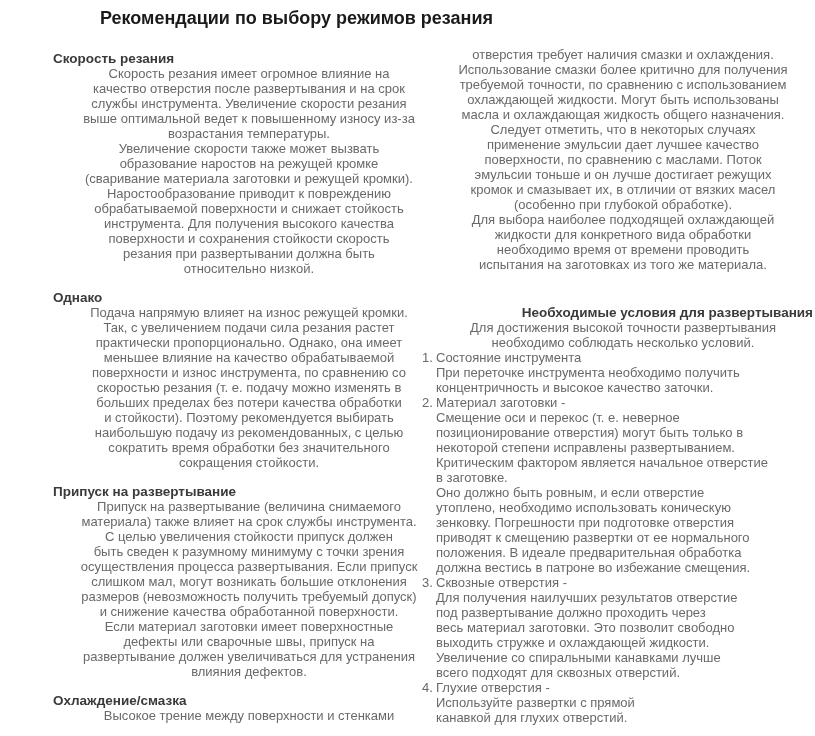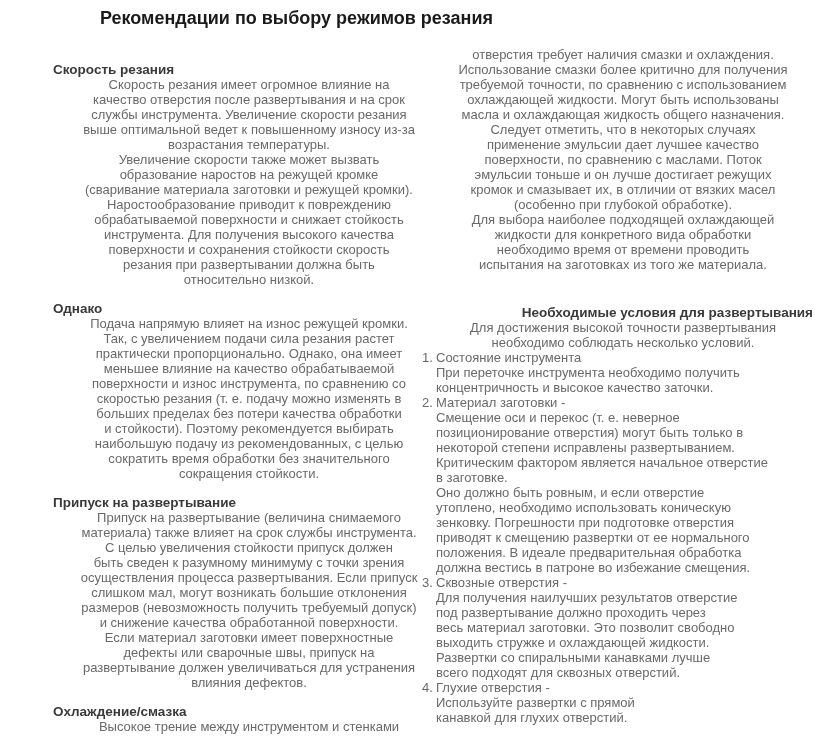--- a/index.html
+++ b/index.html
@@ -21,21 +21,21 @@
     font-size: 13px; line-height: 15px;
     color: var(--body, #696969);
   }
   .col-left  { left: 53px;  top: 46px; width: 392px; }
   .col-right { left: 433px; top: 47px; width: 380px; }
   .sec-heading {
     font-size: 13.5px; font-weight: bold;
     color: var(--heading, #3a3a3a);
     line-height: 15px; margin-top: 14px; white-space: pre;
   }
-  .col > .sec-heading:first-child { margin-top: 16px; }
+  .col > .sec-heading:first-child { margin-top: 5px; }
   .col-right .sec-heading { margin-top: 33px; text-align: right; }
   .para { white-space: pre; text-align: center; }
   .num-item { display: flex; margin-left: -11px; }
   .num { width: 14px; flex: none; }
   .itext { white-space: pre; }
 </style>
 </head>
 <body style="--bg: #ffffff; --title: #1a1a1a; --heading: #3a3a3a; --body: #696969;">
 
 <div class="page-title">Рекомендации по выбору режимов резания</div>
@@ -74,21 +74,21 @@
 быть сведен к разумному минимуму с точки зрения
 осуществления процесса развертывания. Если припуск
 слишком мал, могут возникать большие отклонения
 размеров (невозможность получить требуемый допуск)
 и снижение качества обработанной поверхности.
 Если материал заготовки имеет поверхностные
 дефекты или сварочные швы, припуск на
 развертывание должен увеличиваться для устранения
 влияния дефектов.</div>
     <div class="sec-heading">Охлаждение/смазка</div>
-    <div class="para">Высокое трение между инструментом и стенками</div>
+    <div class="para">Высокое трение между поверхности и стенками</div>
   </div>
 <div class="col col-right">
     <div class="para">отверстия требует наличия смазки и охлаждения.
 Использование смазки более критично для получения
 требуемой точности, по сравнению с использованием
 охлаждающей жидкости. Могут быть использованы
 масла и охлаждающая жидкость общего назначения.
 Следует отметить, что в некоторых случаях
 применение эмульсии дает лучшее качество
 поверхности, по сравнению с маслами. Поток
@@ -123,21 +123,21 @@
 положения. В идеале предварительная обработка
 должна вестись в патроне во избежание смещения.</span>
     </div>
     <div class="num-item">
       <span class="num">3.</span>
       <span class="itext">Сквозные отверстия -
 Для получения наилучших результатов отверстие
 под развертывание должно проходить через
 весь материал заготовки. Это позволит свободно
 выходить стружке и охлаждающей жидкости.
-Развертки со спиральными канавками лучше
+Увеличение со спиральными канавками лучше
 всего подходят для сквозных отверстий.</span>
     </div>
     <div class="num-item">
       <span class="num">4.</span>
       <span class="itext">Глухие отверстия -
 Используйте развертки с прямой
 канавкой для глухих отверстий.</span>
     </div>
   </div>
 

